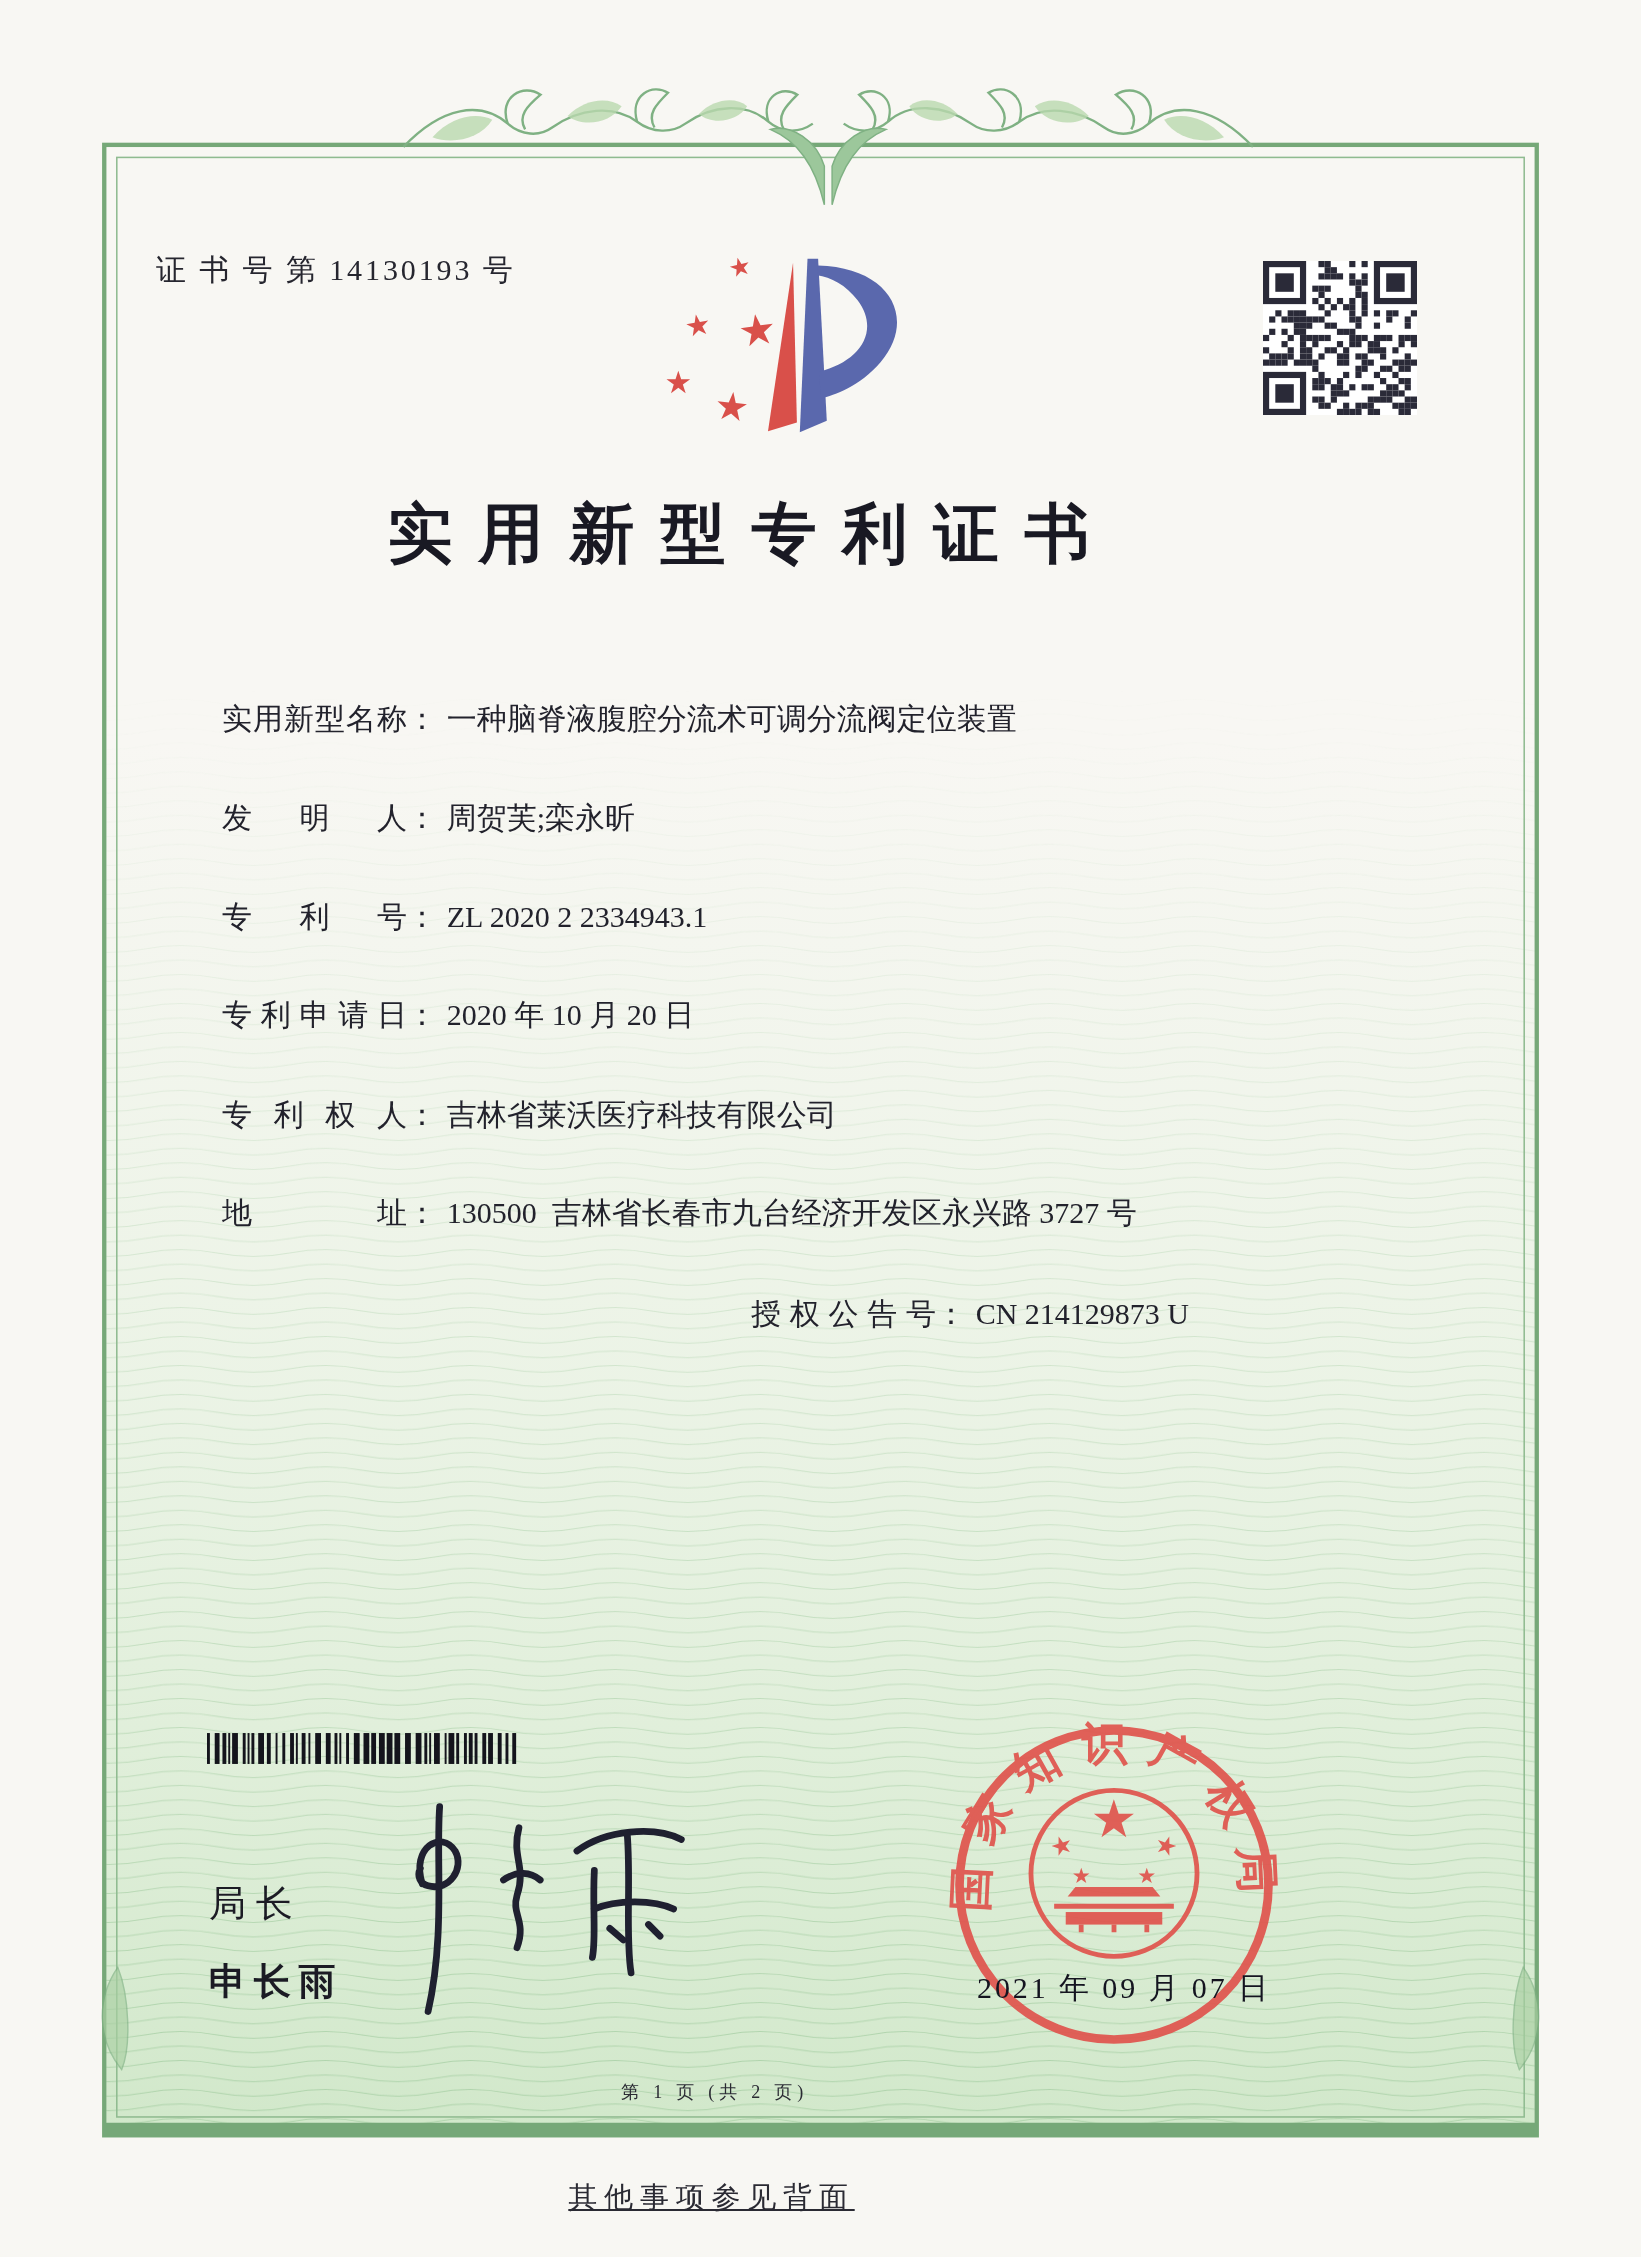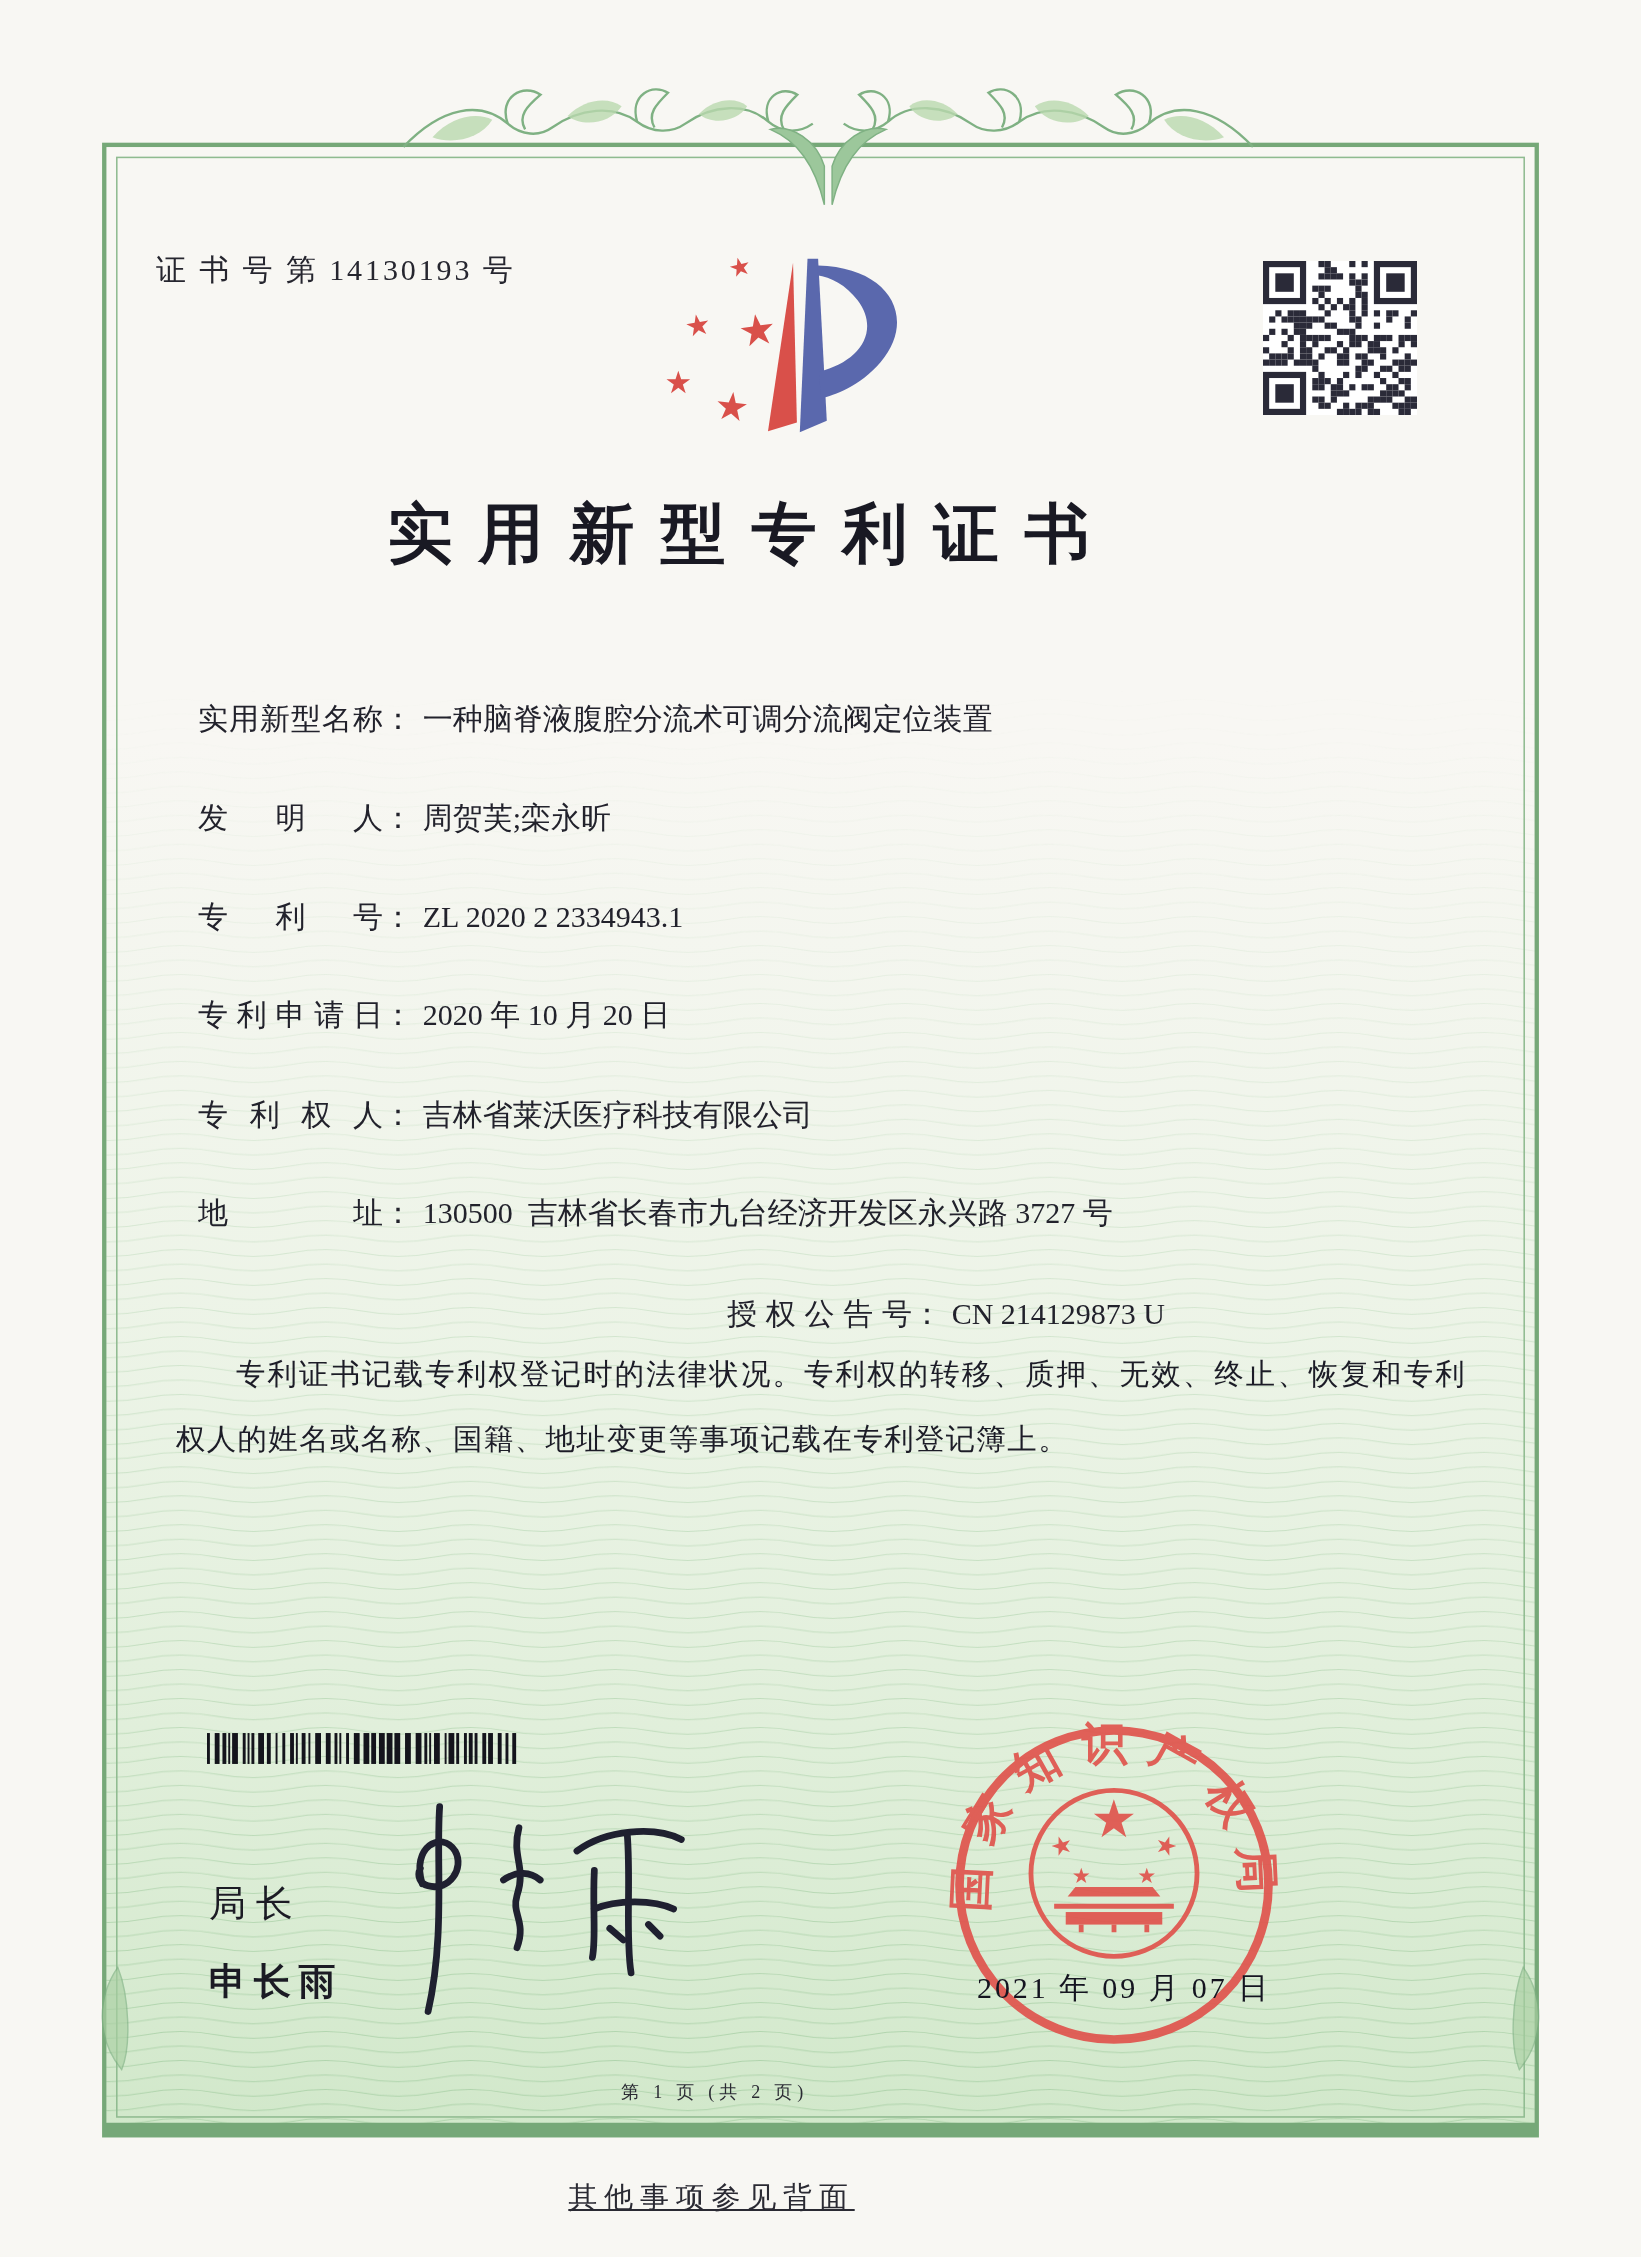--- a/index.html
+++ b/index.html
@@ -19,21 +19,21 @@
     overflow:hidden;
   }
   .abs{position:absolute;}
   svg text{font-family:"DejaVu Sans","Liberation Sans",sans-serif;}
 
   .cert-no{left:156px;top:250px;font-size:30px;letter-spacing:2.9px;color:#26262f;}
   .title{left:87px;top:490px;width:1303px;text-align:center;font-size:65px;font-weight:600;
          letter-spacing:26px;text-indent:26px;color:#191923;}
 
   .frow{left:198px;font-size:30px;color:#22222c;white-space:nowrap;}
-  .flabel{display:inline-block;width:185px;text-align:justify;text-align-last:justify;vertical-align:bottom;}
+  .flabel{display:inline-block;width:185px;text-align:justify;text-align-last:justify;vertical-align:bottom;margin-left:24px;}
   .fcolon{display:inline-block;}
   .fvalue{white-space:pre;margin-left:9.7px;}
   .r0{top:699px;} .r1{top:798px;} .r2{top:897px;} .r3{top:995px;} .r4{top:1095px;} .r5{top:1193px;} .r6{top:1294px;}
   .grant2{position:absolute;left:529px;top:0;white-space:nowrap;}
 
   .paras{left:176px;top:1342px;width:1290px;font-size:29.4px;line-height:65px;
          text-align:justify;letter-spacing:1.4px;color:#1c1c27;}
   .paras p{margin:0;text-indent:60px;}
 
   .boss{left:209px;top:1885px;font-family:"Liberation Sans","DejaVu Sans",sans-serif;
@@ -343,21 +343,20 @@
   <span class="flabel">专利权人</span><span class="fcolon">：</span><span class="fvalue">吉林省莱沃医疗科技有限公司</span>
 </div>
 <div class="abs frow r5 z2">
   <span class="flabel">地址</span><span class="fcolon">：</span><span class="fvalue">130500  吉林省长春市九台经济开发区永兴路 3727 号</span>
 </div>
 <div class="abs frow r6 z2">
   <span class="grant2"><span class="flabel">授权公告号</span><span class="fcolon">：</span><span class="fvalue">CN 214129873 U</span></span>
 </div>
 
 <div class="abs paras z2">
-  <p>专利证书记载专利权登记时的法律状况。专利权的转移、质押、无效、终止、恢复和专利权人的姓名或名称、国籍、地址变更等事项记载在专利登记簿上。</p>
 </div>
 
 <svg class="abs z2" style="left:207px;top:1733px;" width="313" height="31" viewBox="0 0 324 32">
   <g id="bar-g" fill="#14141c">
       <rect x="0" y="0" width="3" height="32"></rect>
       <rect x="8" y="0" width="5" height="32"></rect>
       <rect x="16" y="0" width="4" height="32"></rect>
       <rect x="22" y="0" width="2" height="32"></rect>
       <rect x="26" y="0" width="6" height="32"></rect>
       <rect x="37" y="0" width="3" height="32"></rect>

